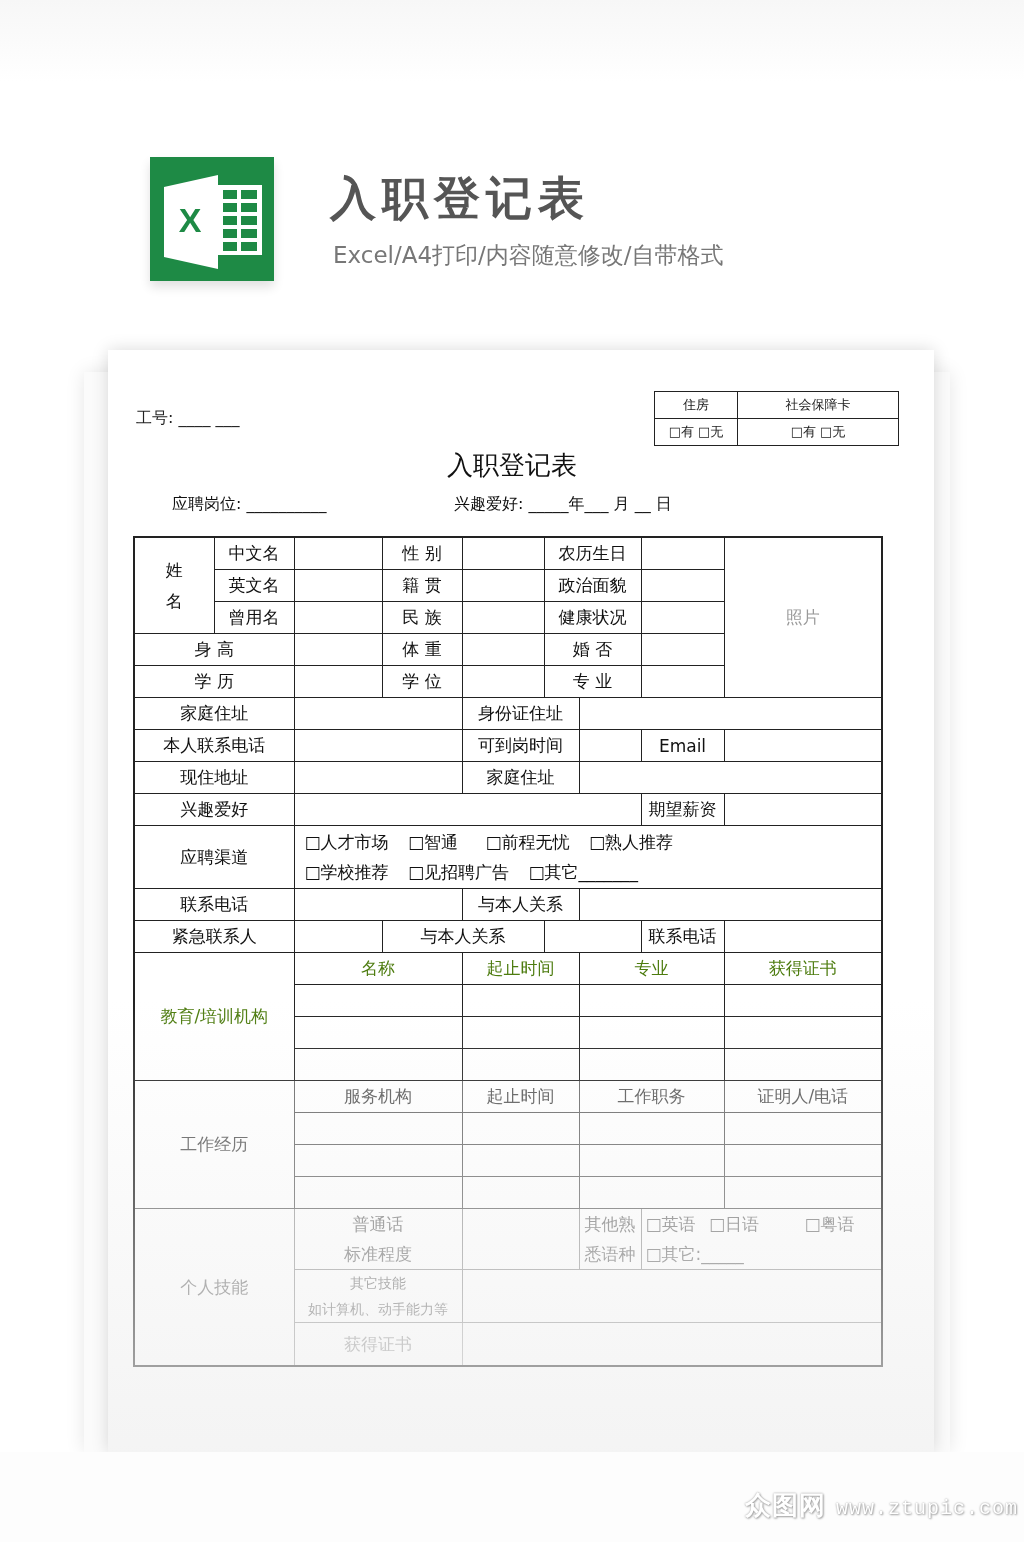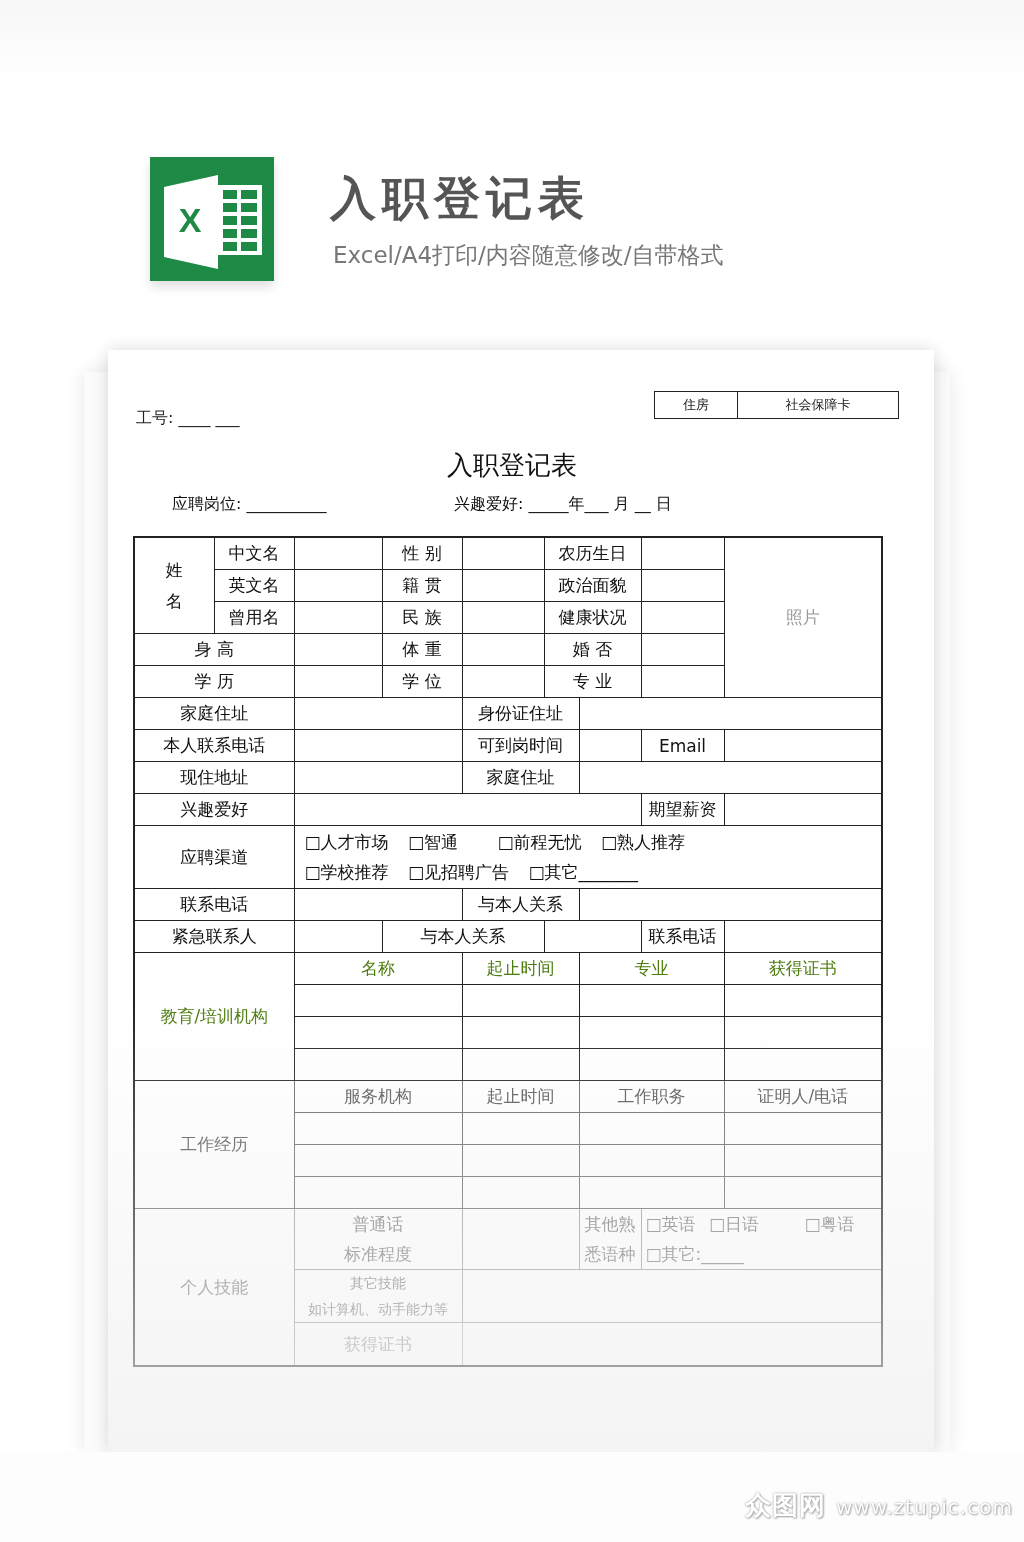--- a/index.html
+++ b/index.html
@@ -22,21 +22,21 @@
   table.grid td{border:1.5px solid #222;text-align:center;vertical-align:middle;font-size:17px;color:#111;padding:0;height:31px;overflow:hidden;white-space:nowrap;}
   table.grid td.left{text-align:left;padding-left:10px;}
   table.grid td.photo{color:#999;text-align:center;}
   table.grid tr.fade1 td{color:#4d7c0f;}
   table.grid tr.fade2 td{color:#555;border-color:#666;}
   table.grid tr.fade3 td{color:#777;border-color:#999;}
   table.grid tr.fade4 td{color:#999;border-color:#aaa;}
   .chk{display:inline-block;margin-right:14px;}
   .sm{font-size:14px !important;line-height:26px;}
   .watermark{position:absolute;left:745px;top:1488px;font-size:26px;color:#fff;text-shadow:0 0 2px #999,1px 1px 2px #aaa;font-weight:bold;letter-spacing:1px;}
-  .watermark .url{font-size:20px;font-weight:normal;margin-left:10px;}
+  .watermark .url{font-size:20px;font-weight:normal;margin-left:10px;font-family:Liberation Mono, monospace;}
 </style>
 </head>
 <body>
 
 <div class="topband"></div>
 
 <div class="logo">
   <svg width="124" height="124" viewBox="0 0 124 124">
     <polygon points="14,30 68,18 68,112 14,100" fill="#ffffff"></polygon>
     <rect x="68" y="28" width="44" height="70" fill="#ffffff"></rect>
@@ -66,20 +66,24 @@
   <span>工号:</span>
   <span>____ ___</span>
 </div>
 
 <table class="mini">
   <tbody>
       <tr>
     <td style="width:80px">住房</td>
     <td style="width:158px">社会保障卡</td>
   </tr>
+  <tr>
+    <td>□有 □无</td>
+    <td>□有 □无</td>
+  </tr>
 </tbody>
   </table>
 
 <div class="form-title">入职登记表</div>
 
 <div class="abs" style="left:136px;top:494px;font-size:16px;color:#111;margin-left:36px;">
   <span>应聘岗位:</span>
   <span>__________</span>
 </div>
 <div class="abs" style="left:454px;top:494px;font-size:16px;color:#111;">
@@ -169,21 +173,21 @@
     <td colspan="2">兴趣爱好</td>
     <td colspan="5"></td>
     <td>期望薪资</td>
     <td></td>
   </tr>
   <tr>
     <td colspan="2" style="height:62px">应聘渠道</td>
     <td colspan="7" class="left" style="line-height:30px">
       <div>
         <span class="chk">□人才市场</span>
-        <span class="chk" style="margin-right:34px">□智通</span>
+        <span class="chk" style="margin-right:22px">□智通</span>
         <span class="chk">□前程无忧</span>
         <span class="chk">□熟人推荐</span>
       </div>
       <div>
         <span class="chk">□学校推荐</span>
         <span class="chk">□见招聘广告</span>
         <span class="chk">□其它_______</span>
       </div>
     </td>
   </tr>

